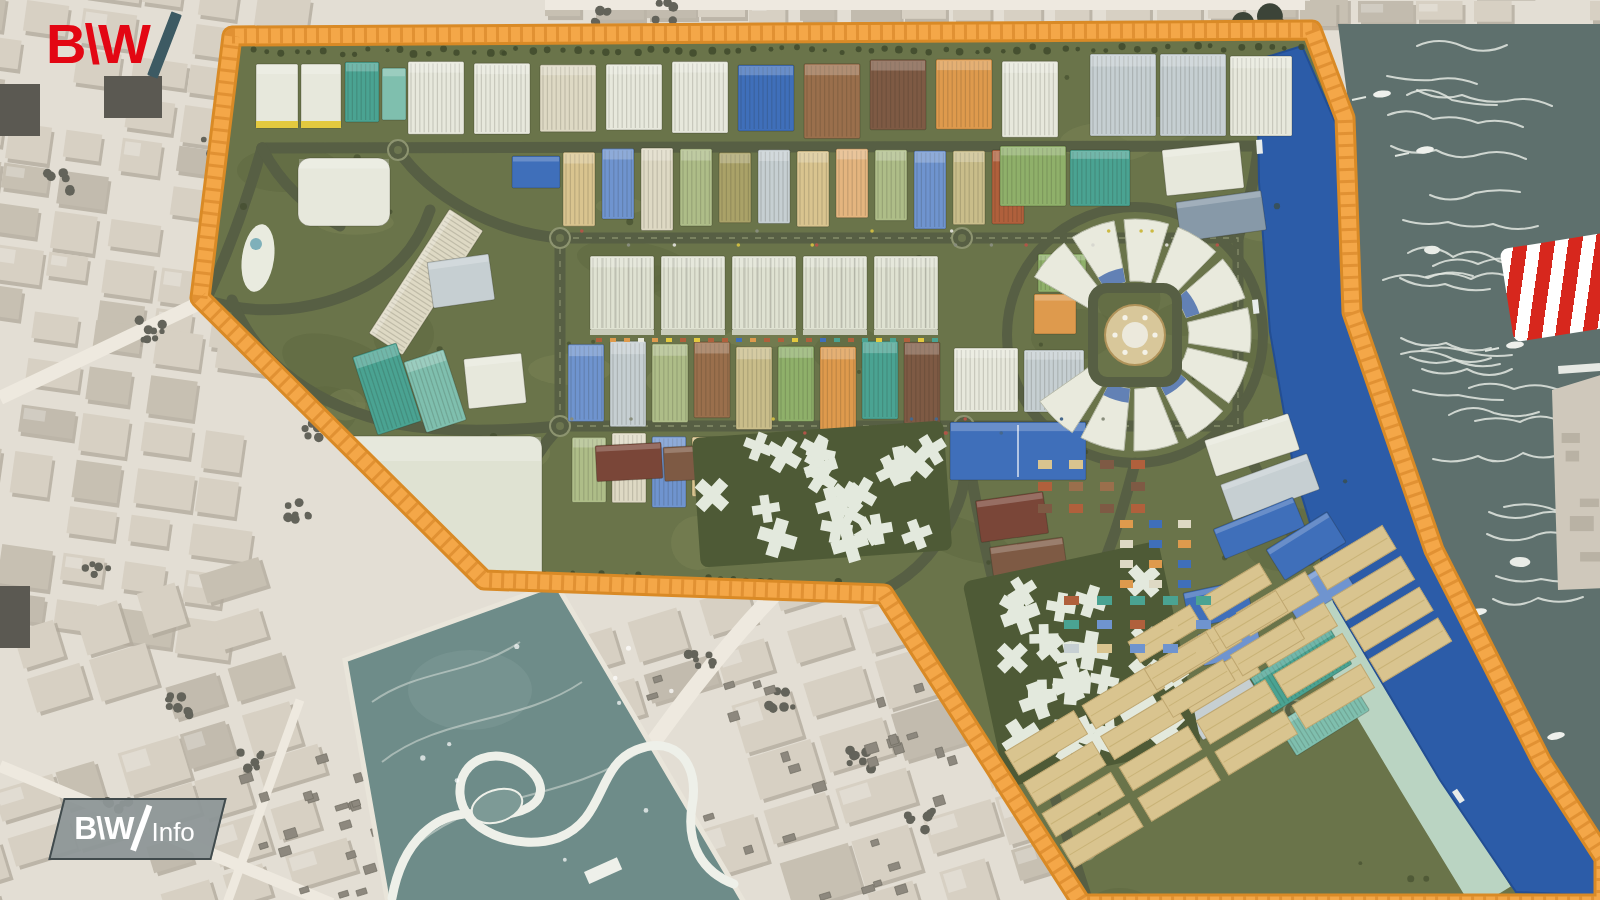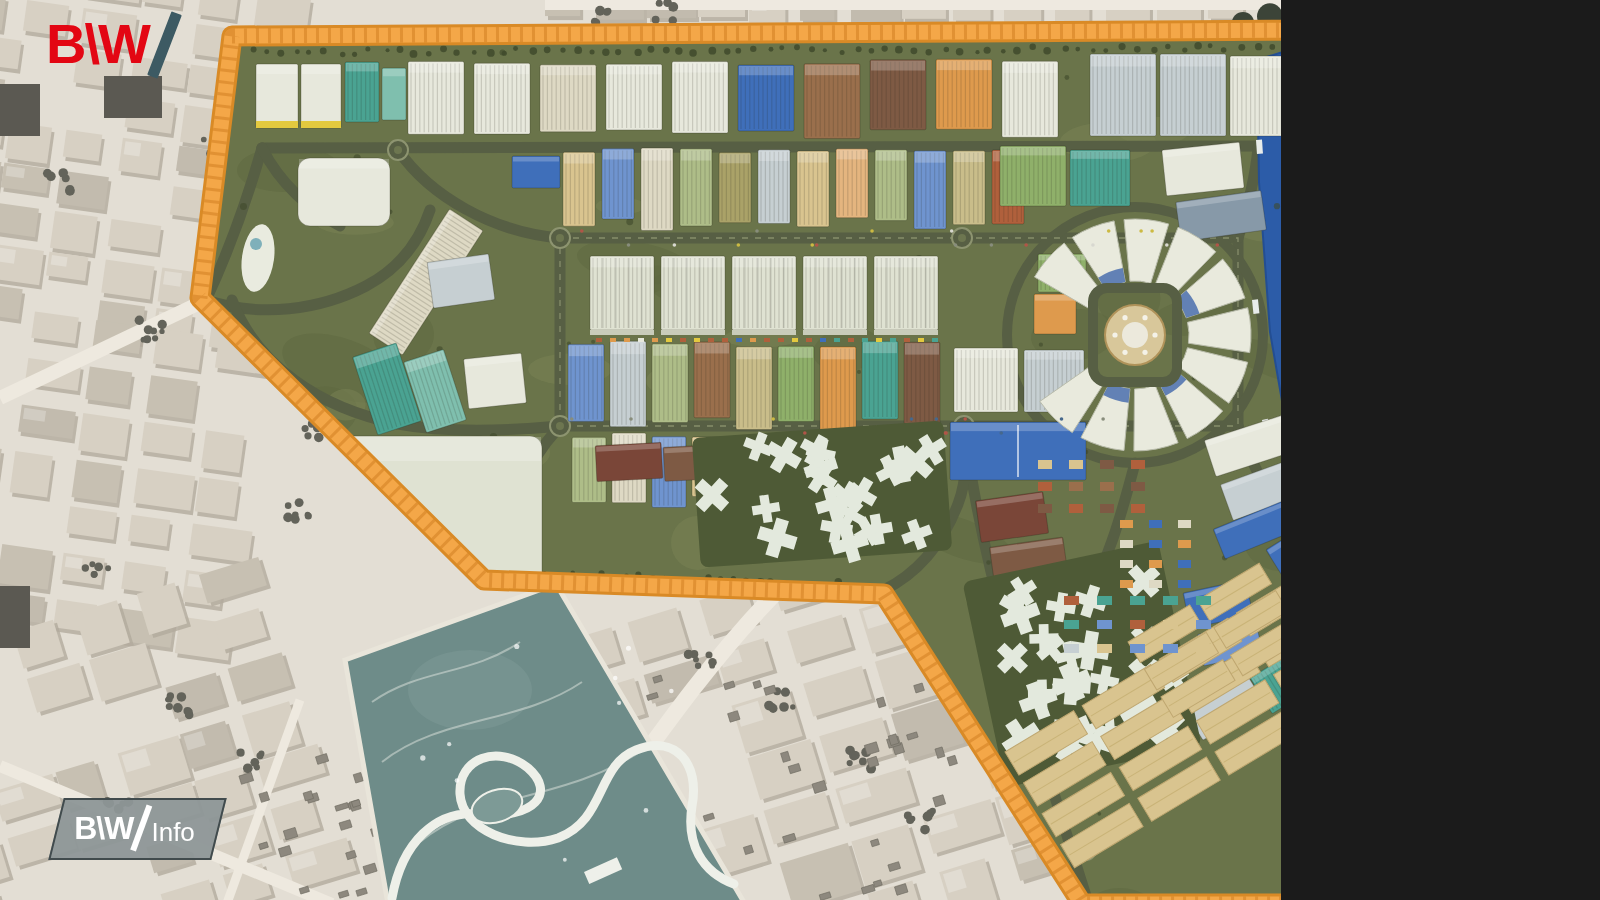--- a/index.html
+++ b/index.html
@@ -1,16 +1,16 @@
 <!DOCTYPE html>
 <html><head>
 <meta charset="utf-8">
 <style>
   html,body{margin:0;padding:0;background:#1b1b1b;font-family:"Liberation Sans",sans-serif;}
-  #stage{position:relative;width:1281px;height:900px;overflow:hidden;background:#e3ded4;}
+  #stage{position:relative;width:1600px;height:900px;overflow:hidden;background:#e3ded4;}
   #scene{position:absolute;left:0;top:0;width:1600px;height:900px;display:block;}
   
   .logo-main{position:absolute;left:46px;top:16px;display:flex;align-items:flex-start;
     font-weight:800;font-size:56px;line-height:1;letter-spacing:-2px;color:#e30613;
     font-family:"Liberation Sans",sans-serif;}
   .logo-main .bar{width:11px;height:68px;background:#3d5a63;transform:rotate(21deg);
     margin-left:10px;margin-top:-5px;border-radius:1px;}
   
   .logo-info{position:absolute;left:56px;top:798px;transform:skewX(-14deg);
     background:rgba(141,150,151,.94);border:2px solid #414b4d;padding:4px 22px 6px 16px;}

